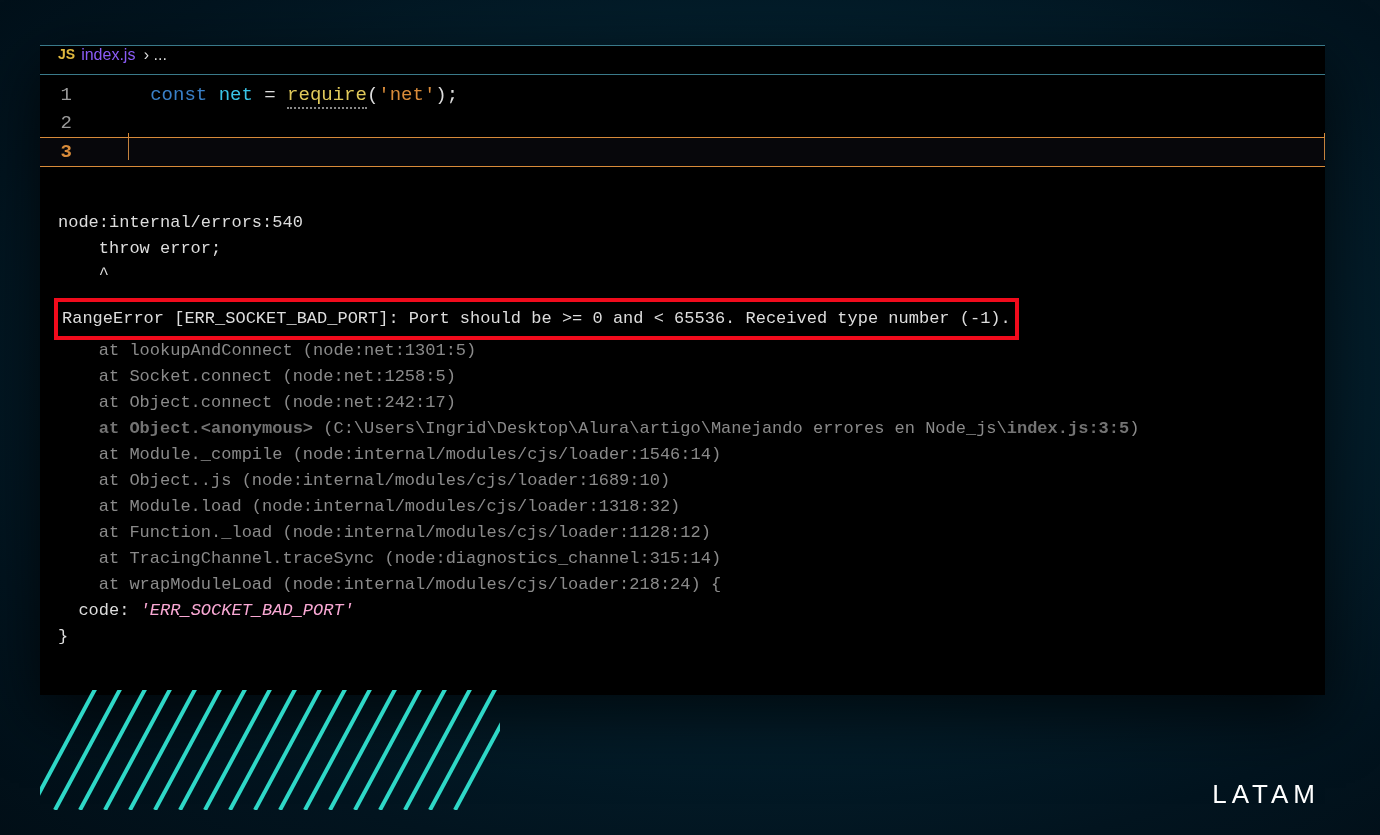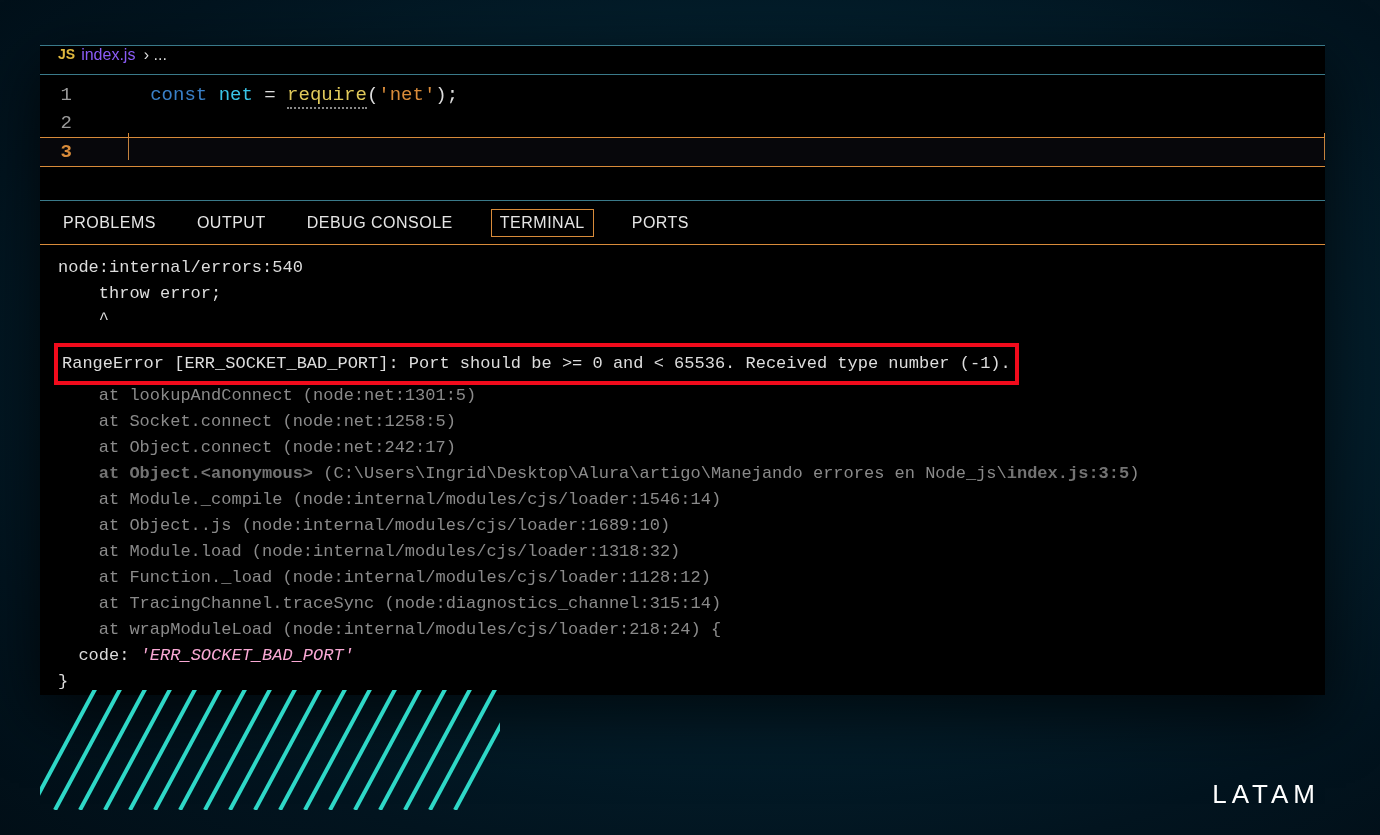--- a/index.html
+++ b/index.html
@@ -197,27 +197,20 @@
       </div>
       <div class="code-line">
         <div class="gutter">2</div>
         <div class="code-content"></div>
       </div>
       <div class="code-line selected">
         <div class="gutter active">3</div>
       </div>
     </div>
 
-  <div class="panel-tabs" id="panel-tabs">
-      <div class="ptab">PROBLEMS</div>
-      <div class="ptab">OUTPUT</div>
-      <div class="ptab">DEBUG CONSOLE</div>
-      <div class="ptab active">TERMINAL</div>
-      <div class="ptab">PORTS</div>
-    </div>
 
   <div class="terminal" id="terminal"><div class="term-line">node:internal/errors:540</div><div class="term-line">    throw error;</div><div class="term-line">    ^</div><div class="error-highlight term-line">RangeError [ERR_SOCKET_BAD_PORT]: Port should be &gt;= 0 and &lt; 65536. Received type number (-1).</div><div class="term-line"><span class="term-dim">    at lookupAndConnect (node:net:1301:5)</span></div><div class="term-line"><span class="term-dim">    at Socket.connect (node:net:1258:5)</span></div><div class="term-line"><span class="term-dim">    at Object.connect (node:net:242:17)</span></div><div class="term-line"><span class="term-white">    at Object.&lt;anonymous&gt;</span><span class="term-dim"> (C:\Users\Ingrid\Desktop\Alura\artigo\Manejando errores en Node_js\</span><span class="term-white">index.js:3:5</span><span class="term-dim">)</span></div><div class="term-line"><span class="term-dim">    at Module._compile (node:internal/modules/cjs/loader:1546:14)</span></div><div class="term-line"><span class="term-dim">    at Object..js (node:internal/modules/cjs/loader:1689:10)</span></div><div class="term-line"><span class="term-dim">    at Module.load (node:internal/modules/cjs/loader:1318:32)</span></div><div class="term-line"><span class="term-dim">    at Function._load (node:internal/modules/cjs/loader:1128:12)</span></div><div class="term-line"><span class="term-dim">    at TracingChannel.traceSync (node:diagnostics_channel:315:14)</span></div><div class="term-line"><span class="term-dim">    at wrapModuleLoad (node:internal/modules/cjs/loader:218:24) {</span></div><div class="term-line"><span>  code: </span><span class="term-green">'ERR_SOCKET_BAD_PORT'</span></div><div class="term-line">}</div></div>
 
 </div>
 
 <div class="hatch">
   <svg width="460" height="120">
     <g stroke="#2fd8c7" stroke-width="4">
       <line x1="-10" y1="120" x2="60" y2="-10"></line>
       <line x1="15" y1="120" x2="85" y2="-10"></line>

